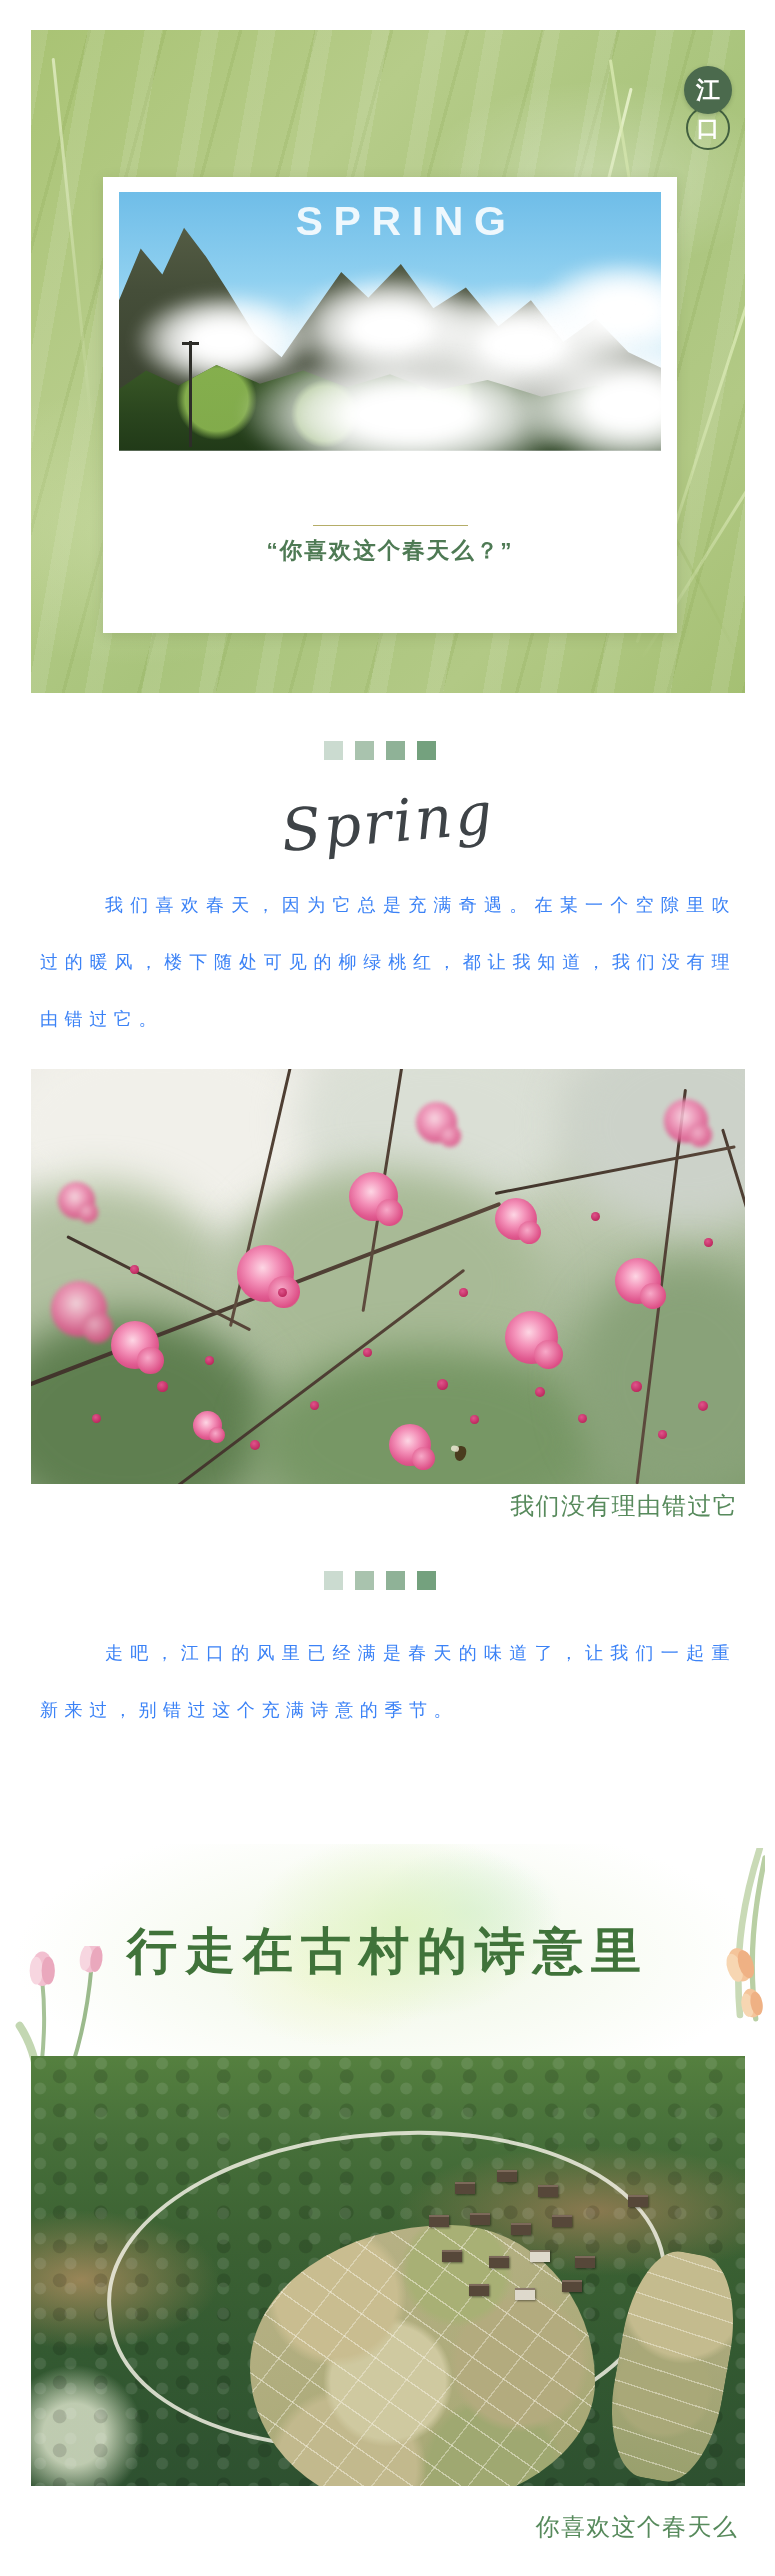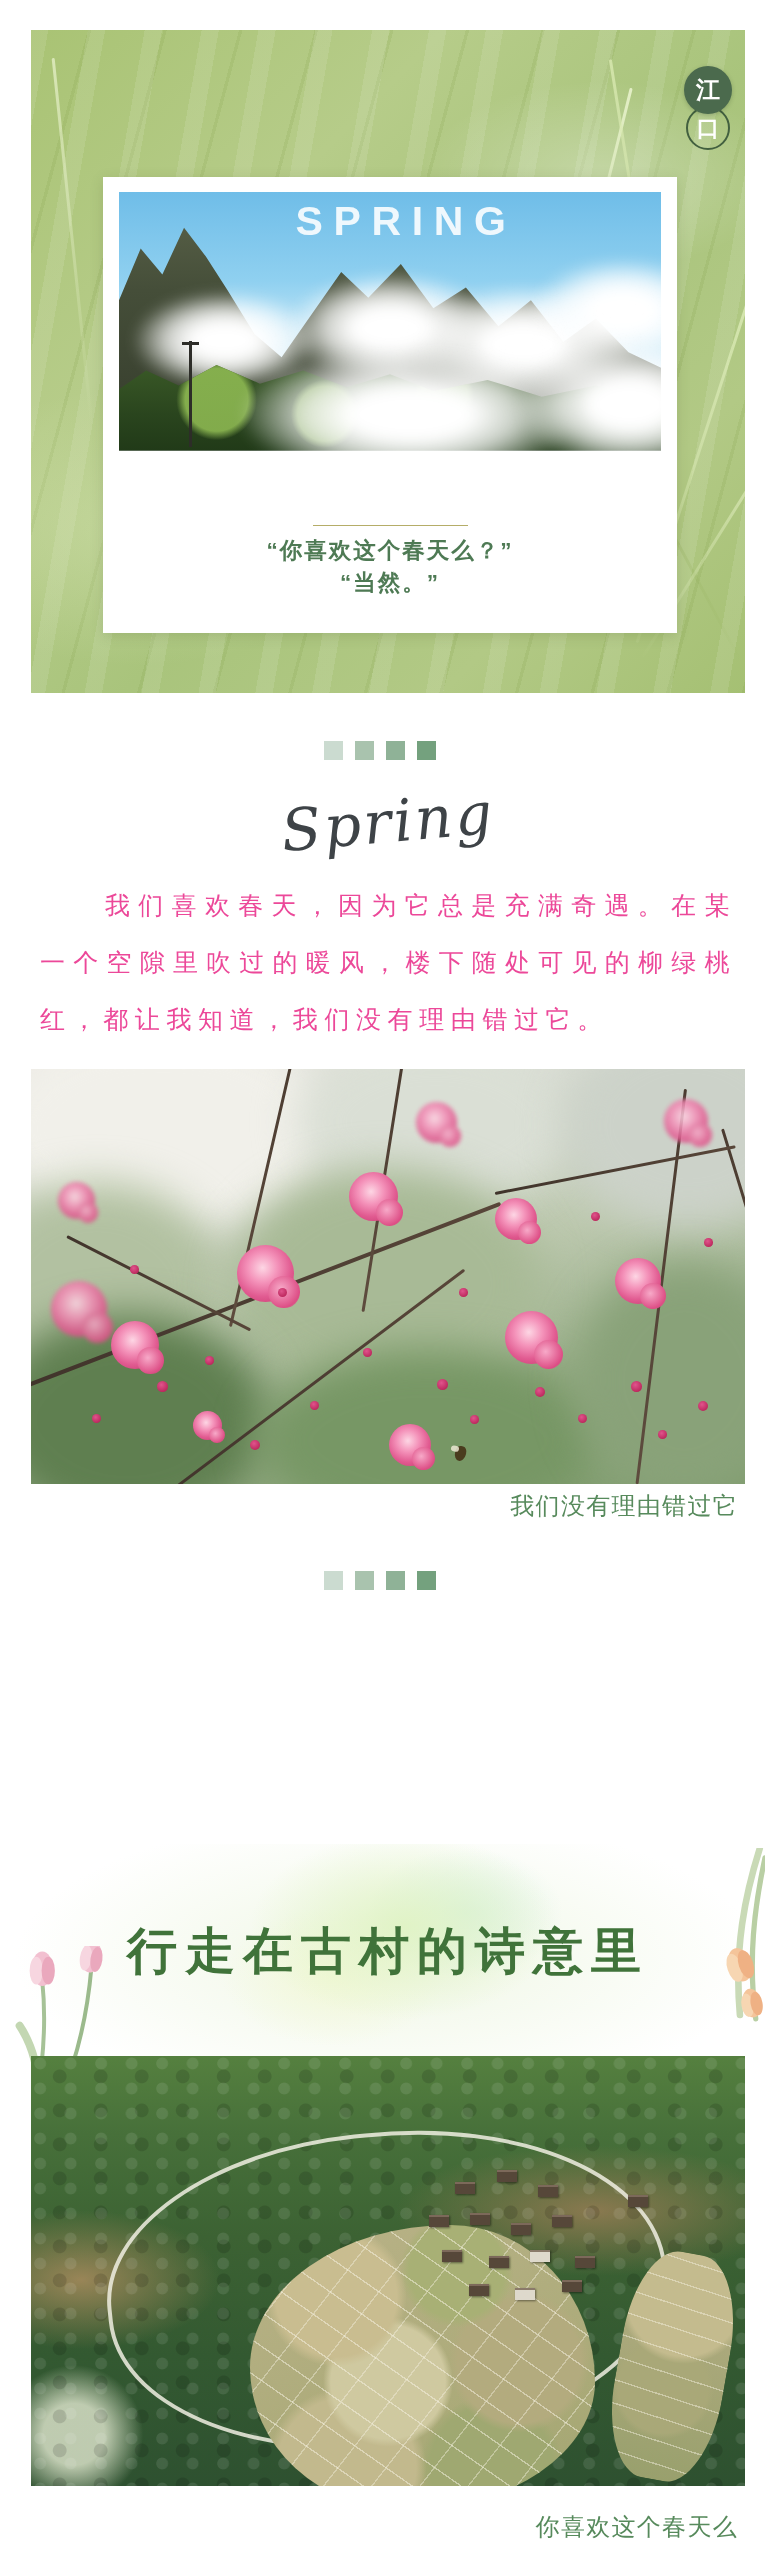--- a/index.html
+++ b/index.html
@@ -64,22 +64,22 @@
   
   .sq-divider { display:flex; gap:12px; }
   .sq { width:19px; height:19px; }
 
   
   .script-title { left:0; right:0; top:788px; text-align:center; }
   .script-title span { display:inline-block; font-family:"DejaVu Serif","Liberation Serif",serif;
     font-style:italic; font-size:58px; color:#3e4347; transform:rotate(-5deg); letter-spacing:2.7px; }
 
   
-  .para { left:40px; width:696px; font-size:25px; line-height:57px; letter-spacing:6.6px;
-    color:#ec4899; text-align:justify; text-indent:65px; }
+  .para { left:40px; width:696px; font-size:18px; line-height:57px; letter-spacing:6.6px;
+    color:#3b82f6; text-align:justify; text-indent:65px; }
 
   
   .plum { left:31px; top:1069px; width:714px; height:415px; overflow:hidden; background:linear-gradient(165deg,#ece9e4 0%, #d8dcd2 25%, #bcc8ae 50%, #9cb18c 72%, #7f9c6e 100%); }
   .pp-blob { position:absolute; border-radius:50%; filter:blur(20px); }
   .pb1 { left:-40px; top:-46px; width:345px; height:212px; background:#f1f0ea; }
   .pb2 { left:265px; top:-33px; width:279px; height:172px; background:#dadfd5; }
   .pb3 { left:531px; top:-46px; width:252px; height:206px; background:#ccd2c9; }
   .pb4 { left:-60px; top:113px; width:252px; height:206px; background:#b2c1a1; }
   .pb5 { left:199px; top:99px; width:312px; height:232px; background:#a8ba96; }
   .pb6 { left:-46px; top:245px; width:285px; height:212px; background:#5f7f50; }
@@ -193,21 +193,20 @@
         <div class="cloud c3"></div>
         <div class="cloud c4"></div>
         <div class="abs forest"></div>
         <div class="abs pole"></div>
         <div class="cloud c5"></div>
         <div class="cloud c6"></div>
       </div>
       <div class="abs card-divider"></div>
       <div class="abs card-quote">
         <div>“你喜欢这个春天么？”</div>
-        <div>“当然。”</div>
       </div>
     </div>
   </div>
 
   <div class="abs sq-divider" style="left:324px; top:741px;">
     <div class="sq" style="background: rgb(203, 219, 208);"></div>
     <div class="sq" style="background: rgb(169, 195, 174);"></div>
     <div class="sq" style="background: rgb(143, 178, 151);"></div>
     <div class="sq" style="background: rgb(116, 161, 126);"></div>
   </div>
@@ -269,20 +268,21 @@
   </div>
   <div class="abs photo-caption" style="right:38px; top:1490px;">我们没有理由错过它</div>
 
   <div class="abs sq-divider" style="left:324px; top:1571px;">
     <div class="sq" style="background: rgb(203, 219, 208);"></div>
     <div class="sq" style="background: rgb(169, 195, 174);"></div>
     <div class="sq" style="background: rgb(143, 178, 151);"></div>
     <div class="sq" style="background: rgb(116, 161, 126);"></div>
   </div>
 
+  <p class="abs para" style="top:1625px;">走吧，江口的风里已经满是春天的味道了，让我们一起重新来过，别错过这个充满诗意的季节。</p>
 
   <div class="abs feature-bg"></div>
 
   <svg class="abs tulip-tr" width="99" height="186" viewBox="0 0 150 280">
     <path d="M142,0 C120,70 103,150 112,252" fill="none" stroke="#c9dab6" stroke-width="10" stroke-linecap="round"></path>
     <path d="M150,14 C134,88 124,168 136,258" fill="none" stroke="#b9cfa4" stroke-width="8" stroke-linecap="round"></path>
     <g transform="translate(112,176) rotate(-18)">
       <ellipse cx="0" cy="0" rx="17" ry="26" fill="#f4c49a"></ellipse>
       <ellipse cx="-9" cy="2" rx="11" ry="22" fill="#f7d6b2"></ellipse>
       <ellipse cx="9" cy="2" rx="11" ry="22" fill="#efb184"></ellipse>

